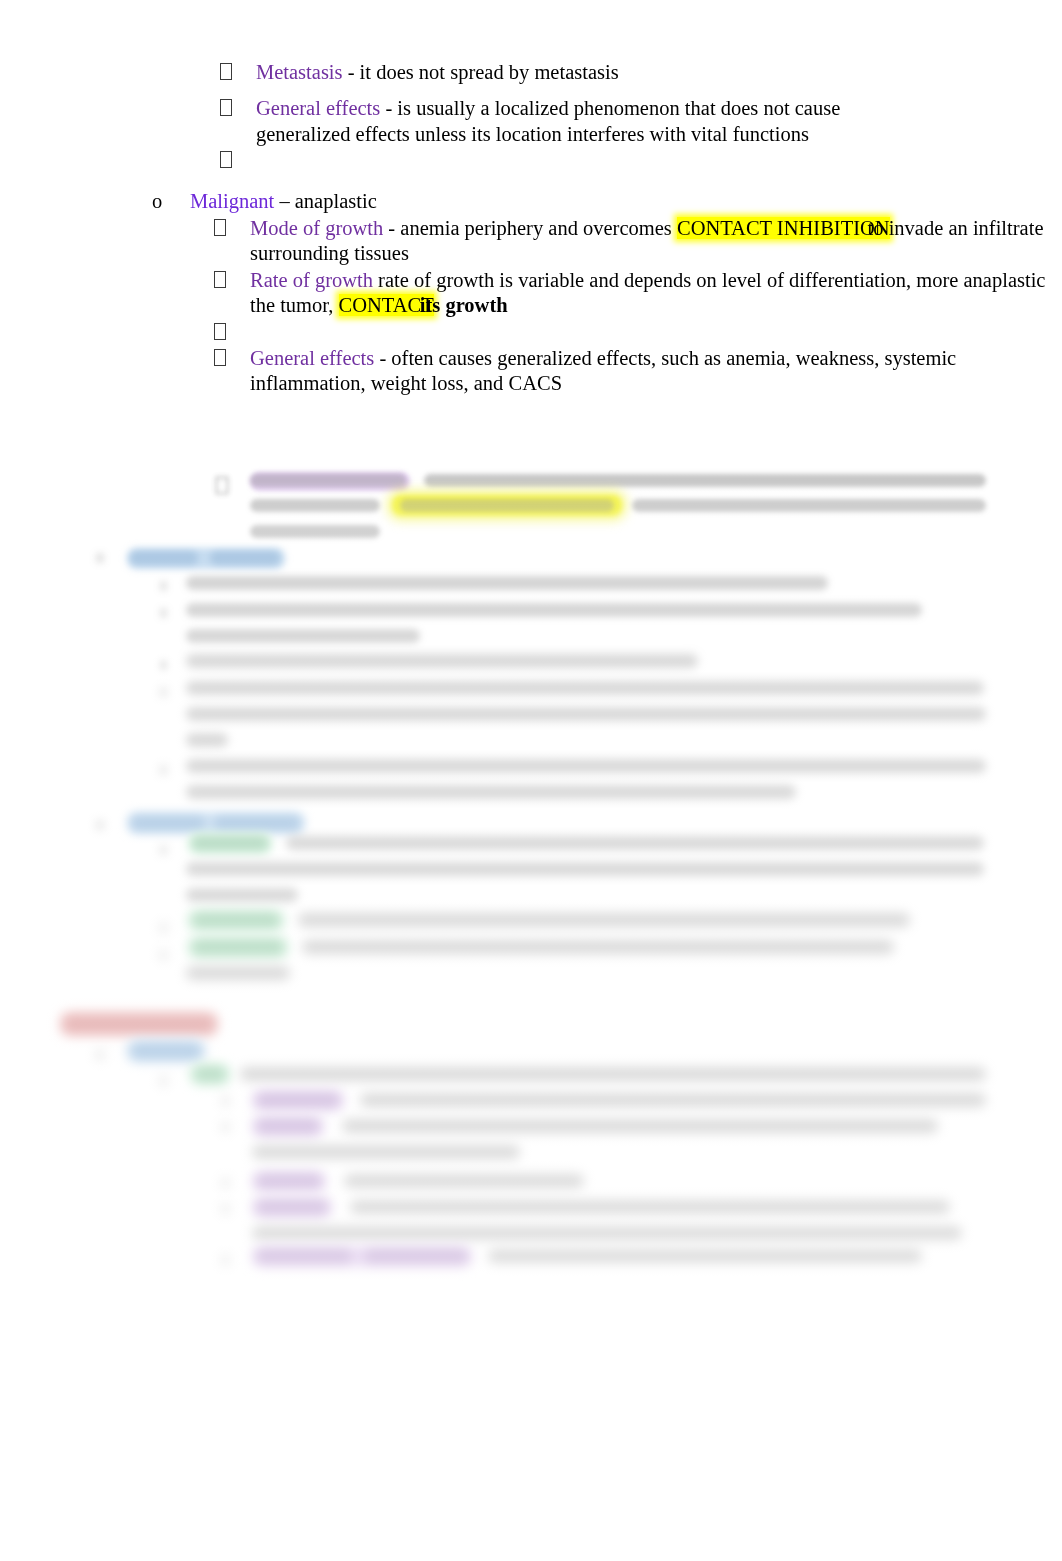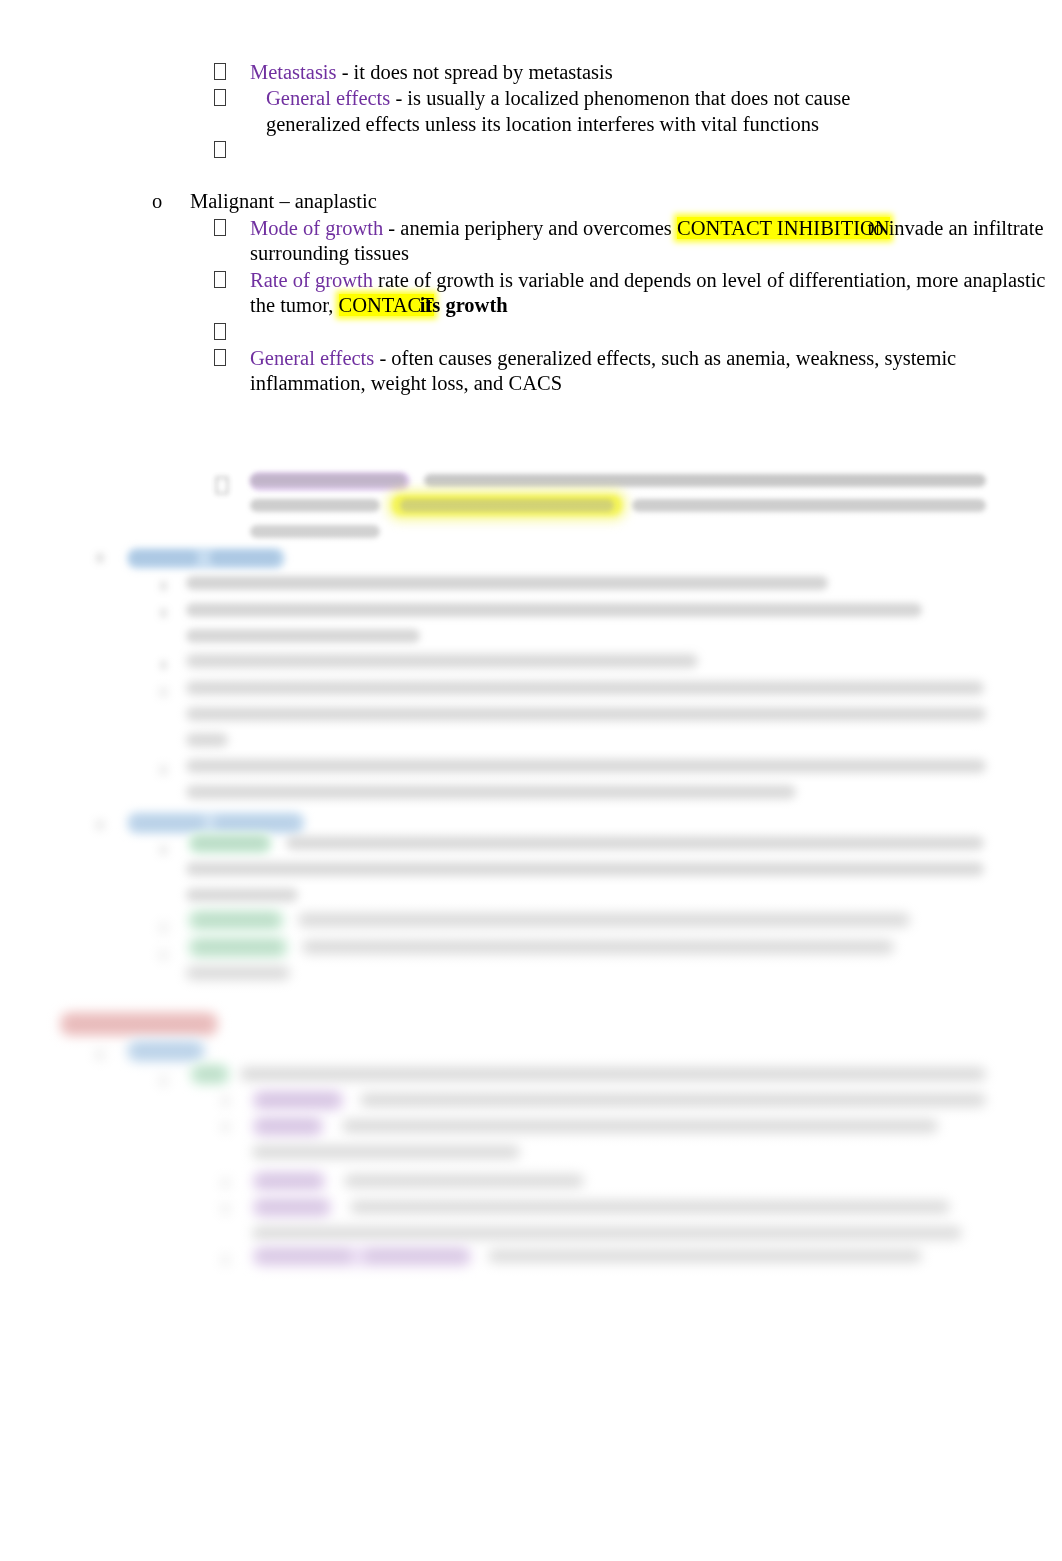--- a/index.html
+++ b/index.html
@@ -56,21 +56,21 @@
 
   .tofu {
     display: inline-block;
     width: 10px;
     height: 15px;
     border: 1px solid #3a3a3a;
     vertical-align: -2px;
   }
 
   .term-purple { color: #7030A0; }
-  .term-green  { color: #000000; }
+  .term-green  { color: #6d28d9; }
 
   .hl-yellow {
     background: #FFFF00;
     box-shadow: 0 0 6px 3px rgba(255,255,0,0.85);
   }
 
   
   .blur-zone {
     position: absolute;
     left: 0;
@@ -113,28 +113,28 @@
         rgba(255,255,255,0.58) 900px);
   }
 </style>
 </head>
 <body>
 
 <div class="page">
 
   <div class="sharp-zone">
 
-    <div style="position:absolute; left:0; top:60px; width:894px;">
+    <div style="position:absolute; left:6px; top:60px; width:894px;">
 
       <div class="row lvl-sq">
         <span class="marker"><span class="tofu"></span></span>
         <span class="body-txt"><span class="term-purple">Metastasis</span><span> - it does not spread by metastasis</span></span>
       </div>
 
-      <div class="row lvl-sq" style="margin-top:1px;gap:16px;">
+      <div class="row lvl-sq" style="margin-top:11px;">
         <span class="marker"><span class="tofu"></span></span>
         <span class="body-txt"><span class="term-purple">General effects</span><span> - is usually a localized phenomenon that does not cause generalized effects unless its location interferes with vital functions</span></span>
       </div>
 
       <div class="row lvl-sq" style="margin-top:1px;">
         <span class="marker"><span class="tofu"></span></span>
       </div>
     </div>
 
     <div class="row lvl-o" style="position:absolute; left:0; top:189px; width:1062px;">

